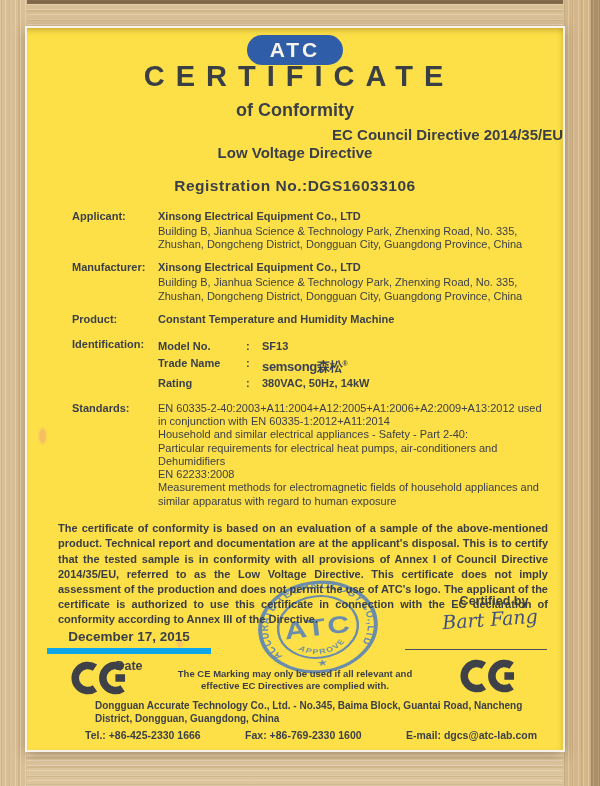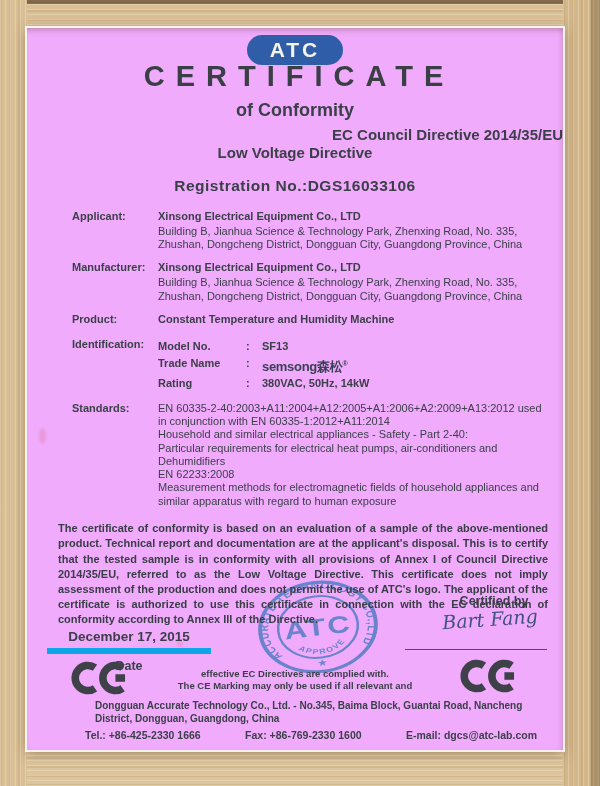--- a/index.html
+++ b/index.html
@@ -16,21 +16,21 @@
       repeating-linear-gradient(90deg, rgba(150,112,62,.14) 0 2px, transparent 2px 9px); }
   .frame-top { top:0; left:0; right:0; height:30px; }
   .frame-top::before { content:""; position:absolute; top:0; left:0; right:0; height:4px; background:rgba(62,40,18,.55); }
   .frame-bottom { bottom:0; left:0; right:0; height:37px; background-color:#dcc49d; }
   .frame-left { top:0; bottom:0; left:0; width:27px; }
   .frame-right { top:0; bottom:0; right:0; width:37px; background-color:#d3b78b; }
   .frame-right::after { content:""; position:absolute; top:0; bottom:0; right:0; width:9px; background:rgba(82,56,28,.30); }
 
   
   .paper { position:absolute; left:27px; top:28px; width:536px; height:722px;
-    background:#f0abfc; overflow:hidden; color:#3b3f47;
+    background:#fde047; overflow:hidden; color:#3b3f47;
     box-shadow: 0 0 0 2px rgba(255,255,255,.85), 0 3px 12px rgba(70,45,20,.45),
                 inset 0 6px 7px -5px rgba(95,65,30,.4), inset -4px 0 6px -4px rgba(95,65,30,.25); }
 
   .scan-mark { position:absolute; border-radius:50%; filter:blur(1px); pointer-events:none; }
 
   
   .logo-pill { width:96px; height:30px; margin:7px auto -5px; background:#2f5da8; border-radius:15px;
     color:#f6f3e8; font-weight:bold; font-size:21px; letter-spacing:3px; text-align:center; line-height:29px; position:relative; z-index:2; }
   .title { text-align:center; font-size:29px; font-weight:bold; letter-spacing:11px; padding-left:8px; color:#3a3e45; position:relative; z-index:1; }
   .sub1 { text-align:center; font-size:18px; font-weight:bold; margin-top:7px; }
@@ -188,22 +188,22 @@
   </svg>
   <svg class="ce ce-right" width="62" height="42" viewBox="0 0 74 42">
     <g fill="none" stroke="#3e4148" stroke-width="9">
       <path d="M 28.6,8.7 A 15,15 0 1 0 28.6,33.3"></path>
       <path d="M 61.6,8.7 A 15,15 0 1 0 61.6,33.3"></path>
       <path d="M 53,21 H 64.5"></path>
     </g>
   </svg>
 
   <div class="ce-note">
+    <div>The CE Marking may only be used if all relevant and</div>
     <div>effective EC Directives are complied with.</div>
-    <div>The CE Marking may only be used if all relevant and</div>
   </div>
 
   <div class="footer-address">Dongguan Accurate Technology Co., Ltd. - No.345, Baima Block, Guantai Road, Nancheng District, Dongguan, Guangdong, China</div>
   <div class="contacts">
     <span>Tel.: +86-425-2330 1666</span>
     <span>Fax: +86-769-2330 1600</span>
     <span>E-mail: dgcs@atc-lab.com</span>
   </div>
 
 </div>

